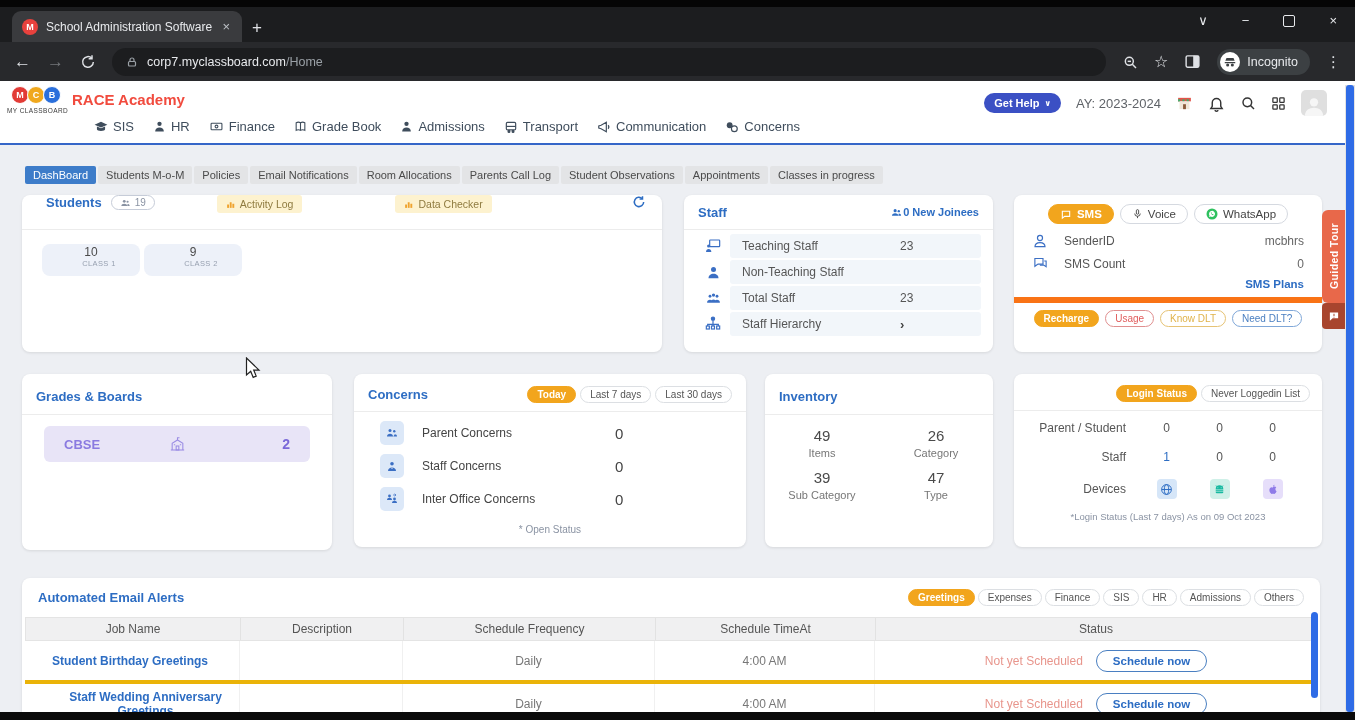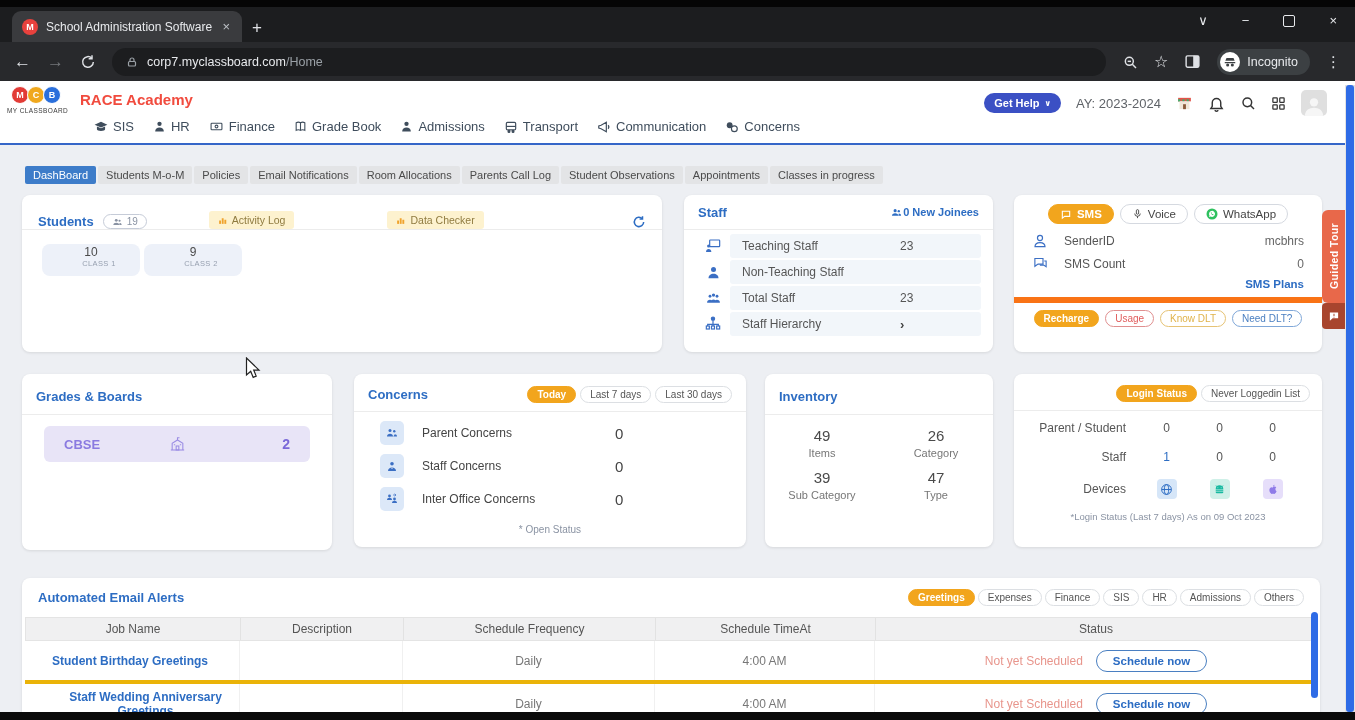--- a/index.html
+++ b/index.html
@@ -35,41 +35,41 @@
 
   
   .app-header{position:absolute;top:81px;left:0;width:100%;height:62px;background:#fff;}
   .header-line{position:absolute;top:143px;left:0;width:100%;height:2px;background:#3566c8;}
   .logo{position:absolute;left:7px;top:86px;width:58px;text-align:center;}
   .logo-circles{display:flex;justify-content:center;}
   .logo-c{width:16px;height:16px;border-radius:50%;color:#fff;font-size:9px;font-weight:bold;
           display:flex;align-items:center;justify-content:center;margin:0 -1px;border:1px solid #fff;}
   .logo-c.m{background:#e23b36;} .logo-c.c{background:#f0a81d;} .logo-c.b{background:#2a6fdb;}
   .logo-caption{font-size:6.5px;color:#3a3a3a;letter-spacing:.4px;margin-top:3px;white-space:nowrap;}
-  .school-name{position:absolute;left:80px;top:91px;color:#f14b3e;font-weight:bold;font-size:15px;}
+  .school-name{position:absolute;left:72px;top:91px;color:#f14b3e;font-weight:bold;font-size:15px;}
   .main-nav{position:absolute;left:94px;top:119px;display:flex;gap:19px;align-items:center;
             color:#3f4d5c;font-size:13px;}
   .nav-item{display:flex;align-items:center;gap:5px;}
   .header-right{position:absolute;right:28px;top:90px;display:flex;align-items:center;gap:15px;}
   .gethelp{background:#3b50c4;color:#fff;font-size:11px;border-radius:12px;padding:4px 10px;
            display:flex;align-items:center;gap:5px;font-weight:bold;}
   .ay{color:#5f6368;font-size:13px;}
   .avatar{width:26px;height:26px;border-radius:5px;background:#dfdfdf;display:flex;align-items:flex-end;justify-content:center;overflow:hidden;}
 
   
   .chip-row{position:absolute;top:166px;left:25px;display:flex;gap:2px;}
   .chip{background:#e3e4e6;color:#4a4a4a;font-size:11px;padding:3px 8px;border-radius:2px;white-space:nowrap;}
   .chip.active{background:#3d7cc9;color:#fff;}
 
   .card{position:absolute;background:#fff;border-radius:8px;box-shadow:0 1px 3px rgba(0,0,0,.10);box-sizing:border-box;}
   .card-title{color:#2d6dc3;font-weight:bold;font-size:13px;}
   .divider{height:1px;background:#ececec;}
 
   
-  .students-head{display:flex;align-items:flex-end;height:34px;padding:0 16px 0 16px;}
+  .students-head{display:flex;align-items:flex-start;height:34px;padding:0 16px 0 24px;}
   .count-pill{border:1px solid #c6ccd8;border-radius:10px;font-size:10px;color:#8a93a3;
               padding:1px 8px;display:flex;gap:4px;align-items:center;margin-left:9px;}
   .yellow-badge{background:#fdf2cf;color:#8f7b40;font-size:10.5px;padding:3px 9px;border-radius:3px;
                 display:flex;gap:5px;align-items:center;}
   .class-tiles{display:flex;gap:4px;padding:14px 0 0 20px;}
   .class-tile{background:#edf1f9;border-radius:8px;width:98px;height:31px;text-align:center;padding-top:1px;}
   .class-num{font-size:12px;color:#4a4a4a;}
   .class-label{font-size:7.5px;color:#97a0b0;letter-spacing:.4px;margin-left:16px;}
 
   

